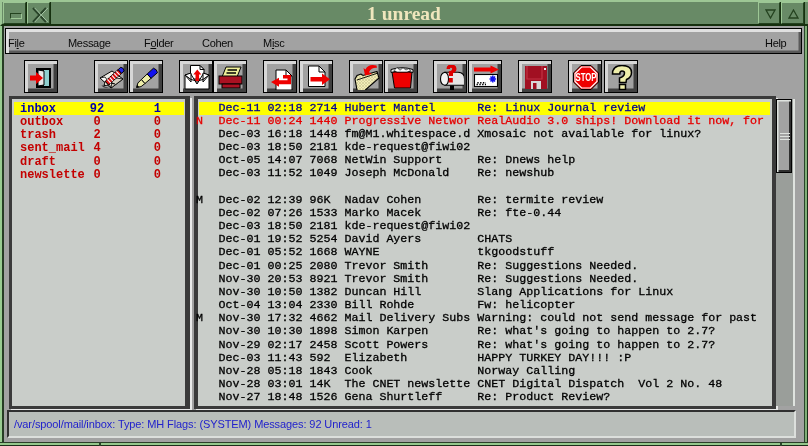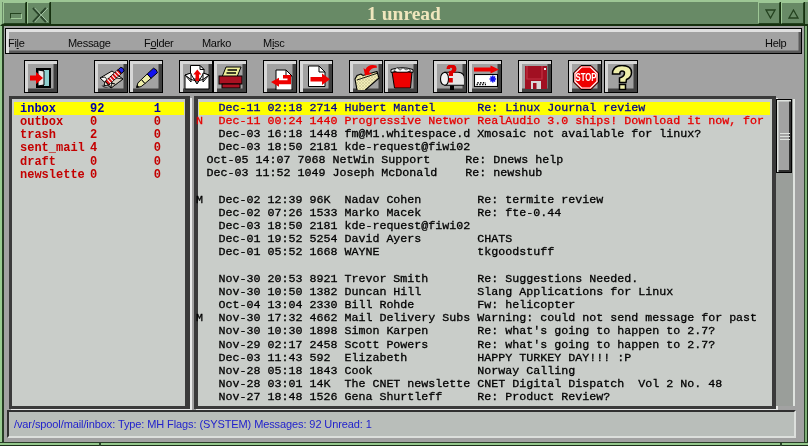--- a/index.html
+++ b/index.html
@@ -22,21 +22,21 @@
 .mi u{text-decoration:underline}
 
 .tb{top:60px;width:34px;height:33px;background:#a2a2a2;border:1px solid #000;box-shadow:inset 3px 3px 0 #d7d7d7,inset -3.5px -3.5px 0 #404040}
 .tb svg{position:absolute;left:4px;top:4px}
 
 .sunken{background:#c9cdc9;border-top:3px solid #3a3a3a;border-left:3px solid #3a3a3a;border-bottom:3px solid #3a3a3a;border-right:3px solid #3a3a3a;box-shadow:2px 2px 0 #e9e9e9}
 #fpanel{left:9px;top:96px;width:181px;height:313px;border-right:5px solid #3a3a3a}
 #mpanel{left:193.5px;top:96px;width:582.5px;height:313px;border-left:4px solid #3a3a3a;border-right:4px solid #3a3a3a}
 .frow{position:absolute;left:3px;width:170px;height:13px;font:bold 12px "Liberation Mono",monospace;color:#c40000;white-space:pre}
 .fname{position:absolute;left:11px}
-.fc1{position:absolute;width:40px;text-align:left;left:81px}
+.fc1{position:absolute;width:40px;text-align:center;left:68px}
 .fc2{position:absolute;width:40px;text-align:right;left:112px}
 .mrow{position:absolute;left:1px;width:570px;height:13px;font:11.67px "Liberation Mono",monospace;color:#000;white-space:pre;line-height:13px;-webkit-text-stroke:0.3px currentColor}
 
 #sbtrack{left:776px;top:99px;width:19px;height:307px;background:#9a9e9a;border-right:2px solid #dfe3df}
 #sbthumb{left:0px;top:0px;width:16px;height:74px;background:#a2a2a2;border:1px solid #000;box-shadow:inset 1.5px 1.5px 0 #dfe3df,inset -2px -2px 0 #2e2e2e}
 .grip{position:absolute;left:3px;width:10px;height:1px;background:#4a4a4a;border-bottom:1px solid #dfe3df}
 
 #status{left:7px;top:409.5px;width:789px;height:28px;background:#b9beba;border-top:2.5px solid #303030;border-left:2.5px solid #303030;border-bottom:2px solid #dcdfdc;border-right:2px solid #dcdfdc}
 #stext{left:5px;top:6.5px;color:#2222cc;font:11px "Liberation Sans",sans-serif;letter-spacing:-0.1px}
 </style></head>
@@ -74,21 +74,21 @@
 <div class="abs tbtn" style="left:781px;width:23px">
  <svg class="gt" width="11" height="10">
       <path d="M5.5 1 L10 9 L1 9 Z" fill="none" stroke="#24421f" stroke-width="1.3"></path>
     </svg>
 </div>
 
 <div class="abs" id="menubar"></div>
 <div class="mi" style="left:8px">Fi<u>l</u>e</div>
 <div class="mi" style="left:68px">Messa<u>g</u>e</div>
 <div class="mi" style="left:144px">F<u>o</u>lder</div>
-<div class="mi" style="left:202px">Marko</div>
+<div class="mi" style="left:202px">Cohen</div>
 <div class="mi" style="left:263px">M<u>i</u>sc</div>
 <div class="mi" style="left:765px">Help</div>
 
 <div class="abs tb" style="left:24px">
  <svg width="26" height="25" viewBox="0 0 26 25">
   <rect x="7" y="3" width="15" height="20" fill="#000"></rect>
   <rect x="15" y="5" width="5" height="16" fill="#8fcfcf"></rect>
   <path d="M9 5 L15 6 L15 20 L9 21 Z" fill="#e8e8e8" stroke="#000" stroke-width="1"></path>
   <path d="M1 10.5 L7 10.5 L7 7 L14 13 L7 19 L7 15.5 L1 15.5 Z" fill="#ee0000"></path>
  </svg>
@@ -220,27 +220,28 @@
 <div class="abs frow" style="left:9px;top:141px"><span class="fname">sent_mail</span><span class="fc1">4</span><span class="fc2">0</span></div>
 <div class="abs frow" style="left:9px;top:155px"><span class="fname">draft</span><span class="fc1">0</span><span class="fc2">0</span></div>
 <div class="abs frow" style="left:9px;top:168px"><span class="fname">newslette</span><span class="fc1">0</span><span class="fc2">0</span></div>
 
 <div class="abs sunken" id="mpanel"></div>
 <div class="abs" id="mrows" style="left:197.5px;top:101.5px;width:574px;height:305px">
 <div class="mrow" style="top:0.0px;background:#ffff00;color:#000090;width:571px;"><span style="position:absolute;left:20px">Dec-11 02:18 2714 Hubert Mantel      Re: Linux Journal review</span></div>
 <div class="mrow" style="top:13.17px;color:#e60000;"><span style="position:absolute;left:-2.5px">N</span><span style="position:absolute;left:20px">Dec-11 00:24 1440 Progressive Networ RealAudio 3.0 ships! Download it now, for</span></div>
 <div class="mrow" style="top:26.34px;"><span style="position:absolute;left:20px">Dec-03 16:18 1448 fm@M1.whitespace.d Xmosaic not available for linux?</span></div>
 <div class="mrow" style="top:39.51px;"><span style="position:absolute;left:20px">Dec-03 18:50 2181 kde-request@fiwi02</span></div>
-<div class="mrow" style="top:52.68px;"><span style="position:absolute;left:8px">Oct-05 14:07 7068 NetWin Support     Re: Dnews help</span></div>
-<div class="mrow" style="top:65.85px;"><span style="position:absolute;left:8px">Dec-03 11:52 1049 Joseph McDonald    Re: newshub</span></div>
+<div class="mrow" style="top:52.68px;"><span style="position:absolute;left:20px">Oct-05 14:07 7068 NetWin Support     Re: Dnews help</span></div>
+<div class="mrow" style="top:65.85px;"><span style="position:absolute;left:20px">Dec-03 11:52 1049 Joseph McDonald    Re: newshub</span></div>
 <div class="mrow" style="top:92.19px;"><span style="position:absolute;left:-2.5px">M</span><span style="position:absolute;left:20px">Dec-02 12:39 96K  Nadav Cohen        Re: termite review</span></div>
 <div class="mrow" style="top:105.36px;"><span style="position:absolute;left:20px">Dec-02 07:26 1533 Marko Macek        Re: fte-0.44</span></div>
 <div class="mrow" style="top:118.53px;"><span style="position:absolute;left:20px">Dec-03 18:50 2181 kde-request@fiwi02</span></div>
 <div class="mrow" style="top:131.7px;text-align:right;"><span style="position:absolute;left:20px">Dec-01 19:52 5254 David Ayers        CHATS</span></div>
 <div class="mrow" style="top:144.87px;font-family:Liberation Mono, monospace;"><span style="position:absolute;left:20px">Dec-01 05:52 1668 WAYNE              tkgoodstuff</span></div>
+<div class="mrow" style="top:158.04px;"><span style="position:absolute;left:20px">Dec-01 00:25 2080 Trevor Smith       Re: Suggestions Needed.</span></div>
 <div class="mrow" style="top:171.21px;"><span style="position:absolute;left:20px">Nov-30 20:53 8921 Trevor Smith       Re: Suggestions Needed.</span></div>
 <div class="mrow" style="top:184.38px;text-decoration:underline;"><span style="position:absolute;left:20px">Nov-30 10:50 1382 Duncan Hill        Slang Applications for Linux</span></div>
 <div class="mrow" style="top:197.55px;"><span style="position:absolute;left:20px">Oct-04 13:04 2330 Bill Rohde         Fw: helicopter</span></div>
 <div class="mrow" style="top:210.72px;"><span style="position:absolute;left:-2.5px">M</span><span style="position:absolute;left:20px">Nov-30 17:32 4662 Mail Delivery Subs Warning: could not send message for past</span></div>
 <div class="mrow" style="top:223.89px;"><span style="position:absolute;left:20px">Nov-30 10:30 1898 Simon Karpen       Re: what's going to happen to 2.7?</span></div>
 <div class="mrow" style="top:237.06px;text-align:center;"><span style="position:absolute;left:20px">Nov-29 02:17 2458 Scott Powers       Re: what's going to happen to 2.7?</span></div>
 <div class="mrow" style="top:250.23px;"><span style="position:absolute;left:20px">Dec-03 11:43 592  Elizabeth          HAPPY TURKEY DAY!!! :P</span></div>
 <div class="mrow" style="top:263.4px;"><span style="position:absolute;left:20px">Nov-28 05:18 1843 Cook               Norway Calling</span></div>
 <div class="mrow" style="top:276.57px;"><span style="position:absolute;left:20px">Nov-28 03:01 14K  The CNET newslette CNET Digital Dispatch  Vol 2 No. 48</span></div>
 <div class="mrow" style="top:289.74px;"><span style="position:absolute;left:20px">Nov-27 18:48 1526 Gena Shurtleff     Re: Product Review?</span></div>

